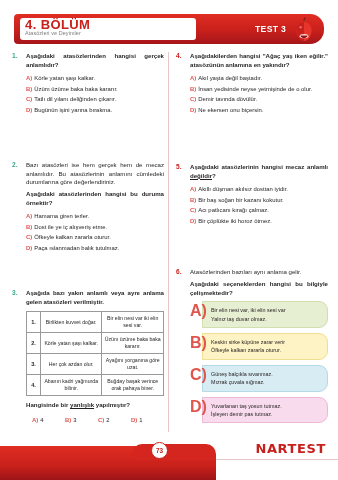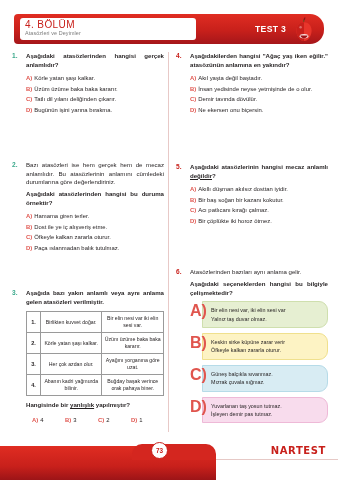--- a/index.html
+++ b/index.html
@@ -23,21 +23,21 @@
   .header-bar:after{
     content:""; position:absolute; left:0; bottom:-4px; width:296px; height:6px;
     background: linear-gradient(180deg,#b51a19 0%, #8d1214 100%);
     border-radius: 0 0 6px 10px; z-index:-1;
   }
   .header-white {
     position: absolute; left: 6px; top: 4px; width: 176px; height: 22px;
     background: #fff; border-radius: 3px; padding: 2px 5px;
   }
   .bolum {
-    color: #c8201b; font-size: 10px; font-weight: normal; letter-spacing: .4px;
+    color: #c8201b; font-size: 13px; font-weight: bold; letter-spacing: .4px;
     line-height: 9px;
   }
   .bolum-sub {
     color: #7b7b7b; font-size: 5.4px; line-height: 8px; letter-spacing: .1px;
   }
   .test-label {
     position: absolute; right: 38px; top: 10px;
     color: #fff; font-size: 8.6px; font-weight: bold; letter-spacing: .3px;
   }
   .apple {
@@ -123,21 +123,21 @@
   }
   .pagenum {
     position: absolute; left: 151px; bottom: 21px;
     width: 17px; height: 17px; border-radius: 50%;
     background: #fff; border: 1.4px solid #c8201b;
     color: #c8201b; font-size: 6.4px; font-weight: bold;
     display: flex; align-items: center; justify-content: center;
   }
   .brand {
     position: absolute; right: 12px; bottom: 24px;
-    color: #c8201b; font-size: 10px; font-weight: bold;
+    color: #c8201b; font-size: 13px; font-weight: bold;
     letter-spacing: .6px; font-family: "DejaVu Sans", sans-serif;
   }
 </style>
 </head>
 <body>
 
 <div class="page">
 
   <div class="header">
     <div class="header-bar"></div>

